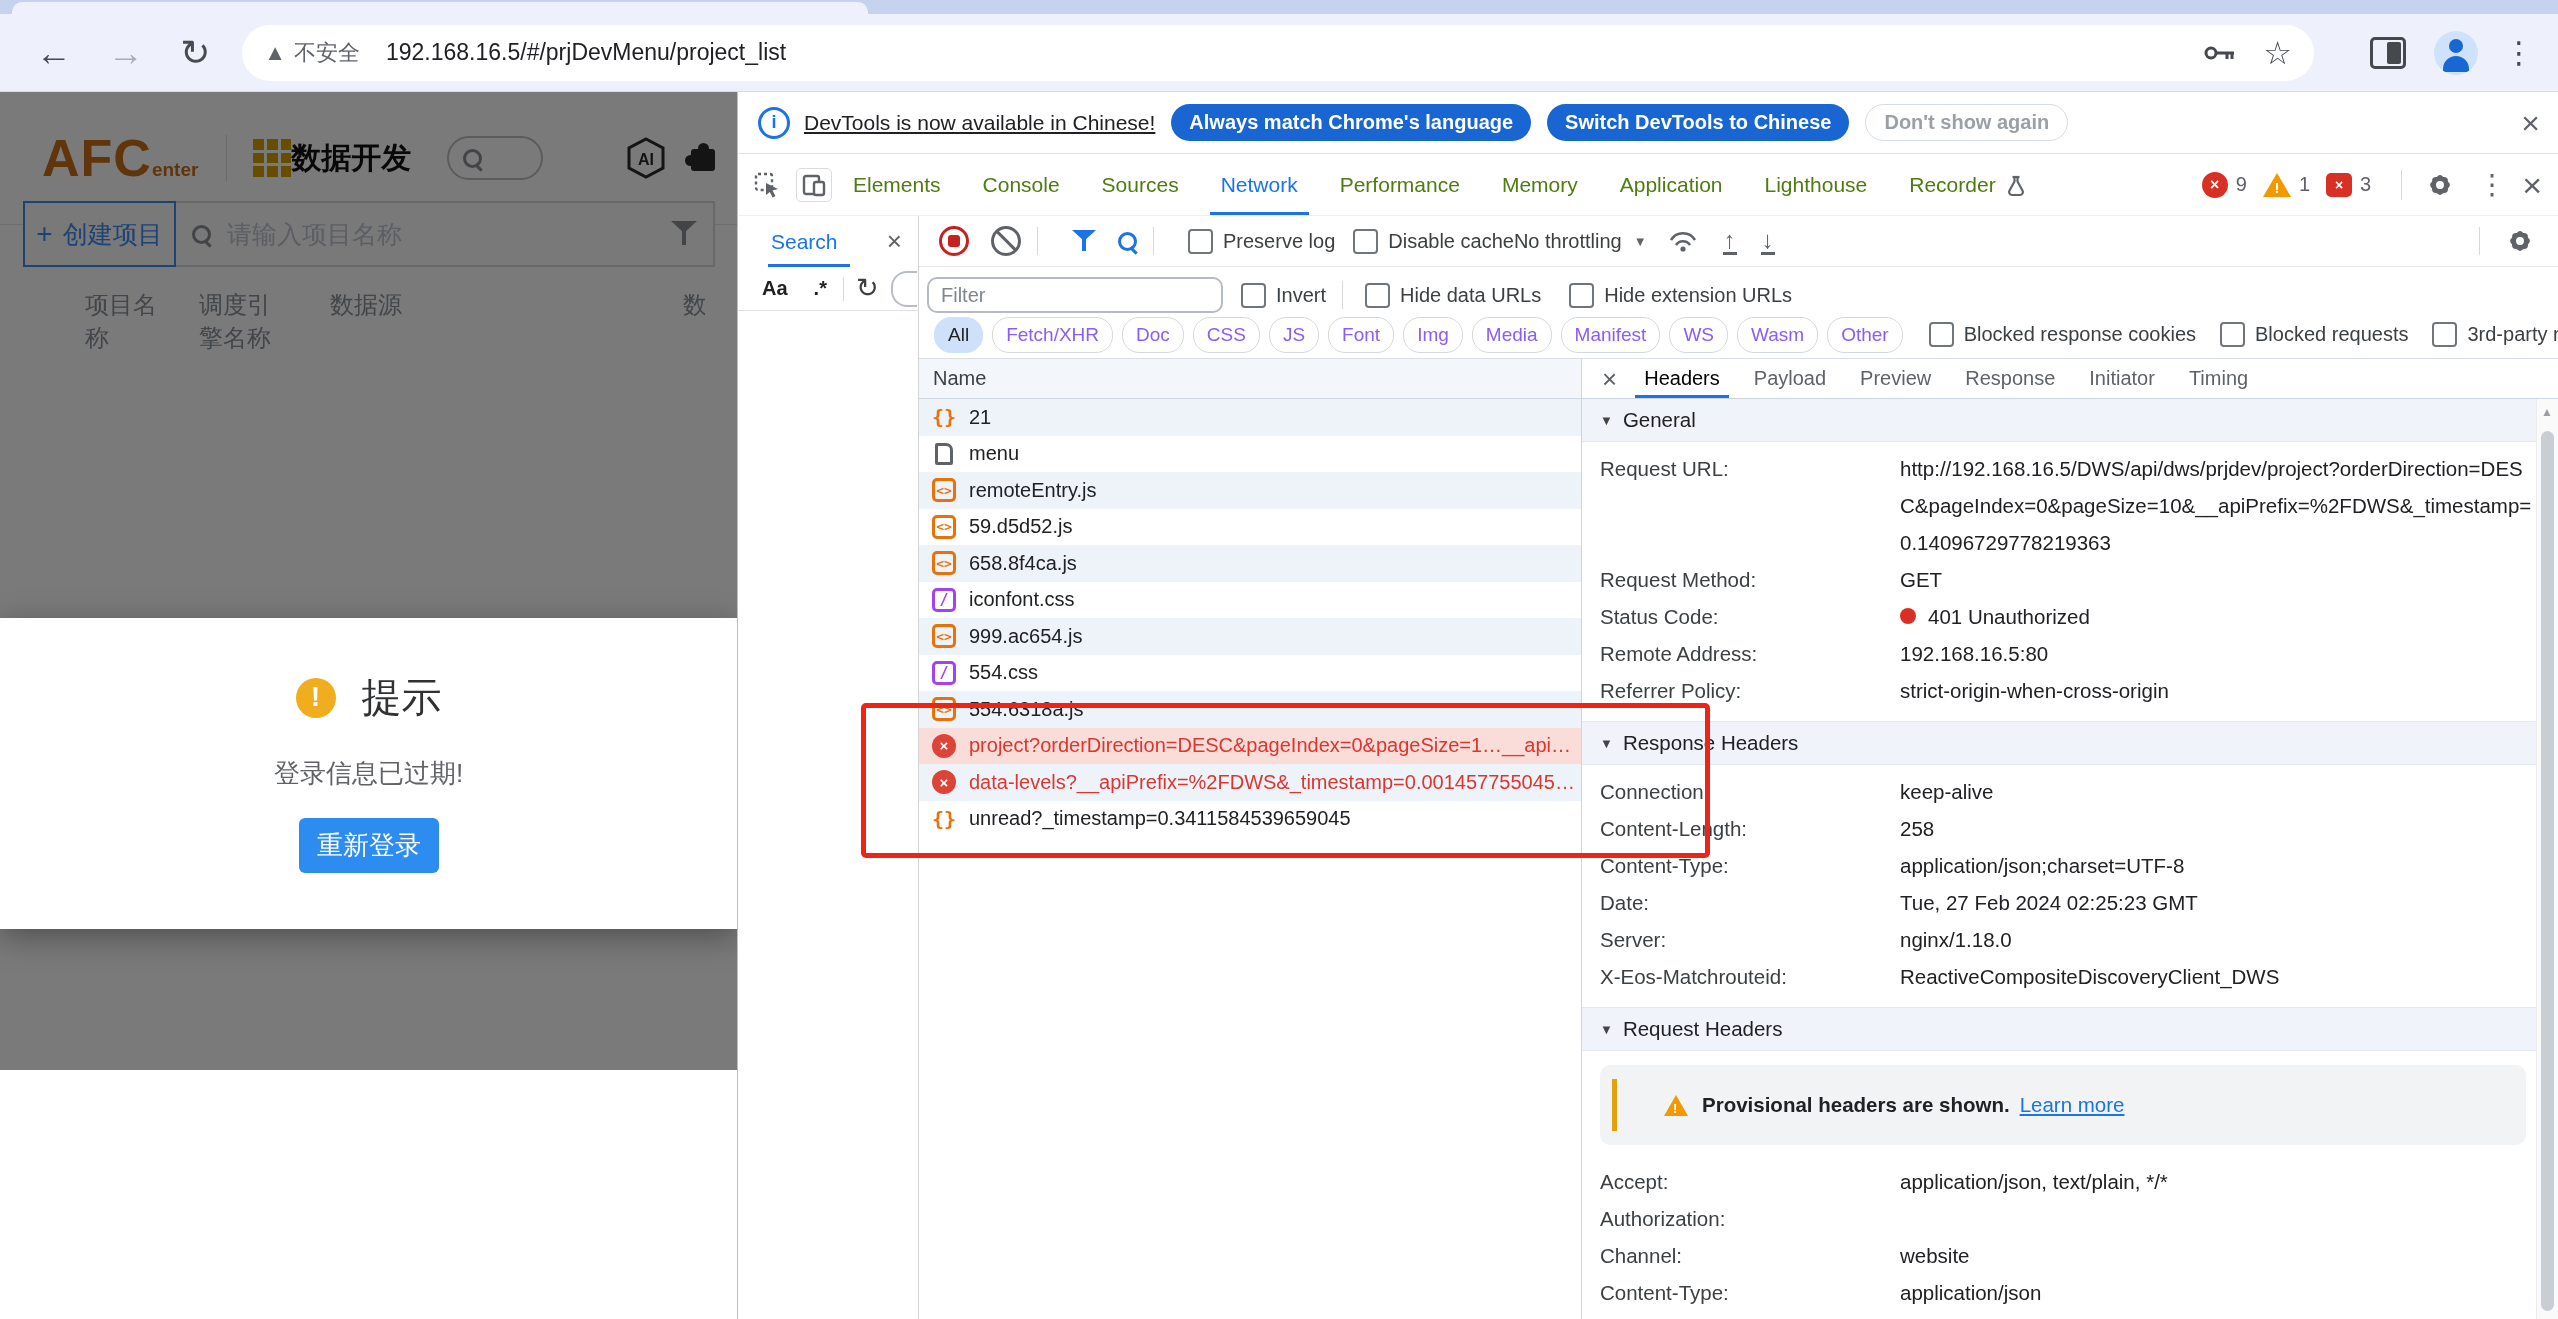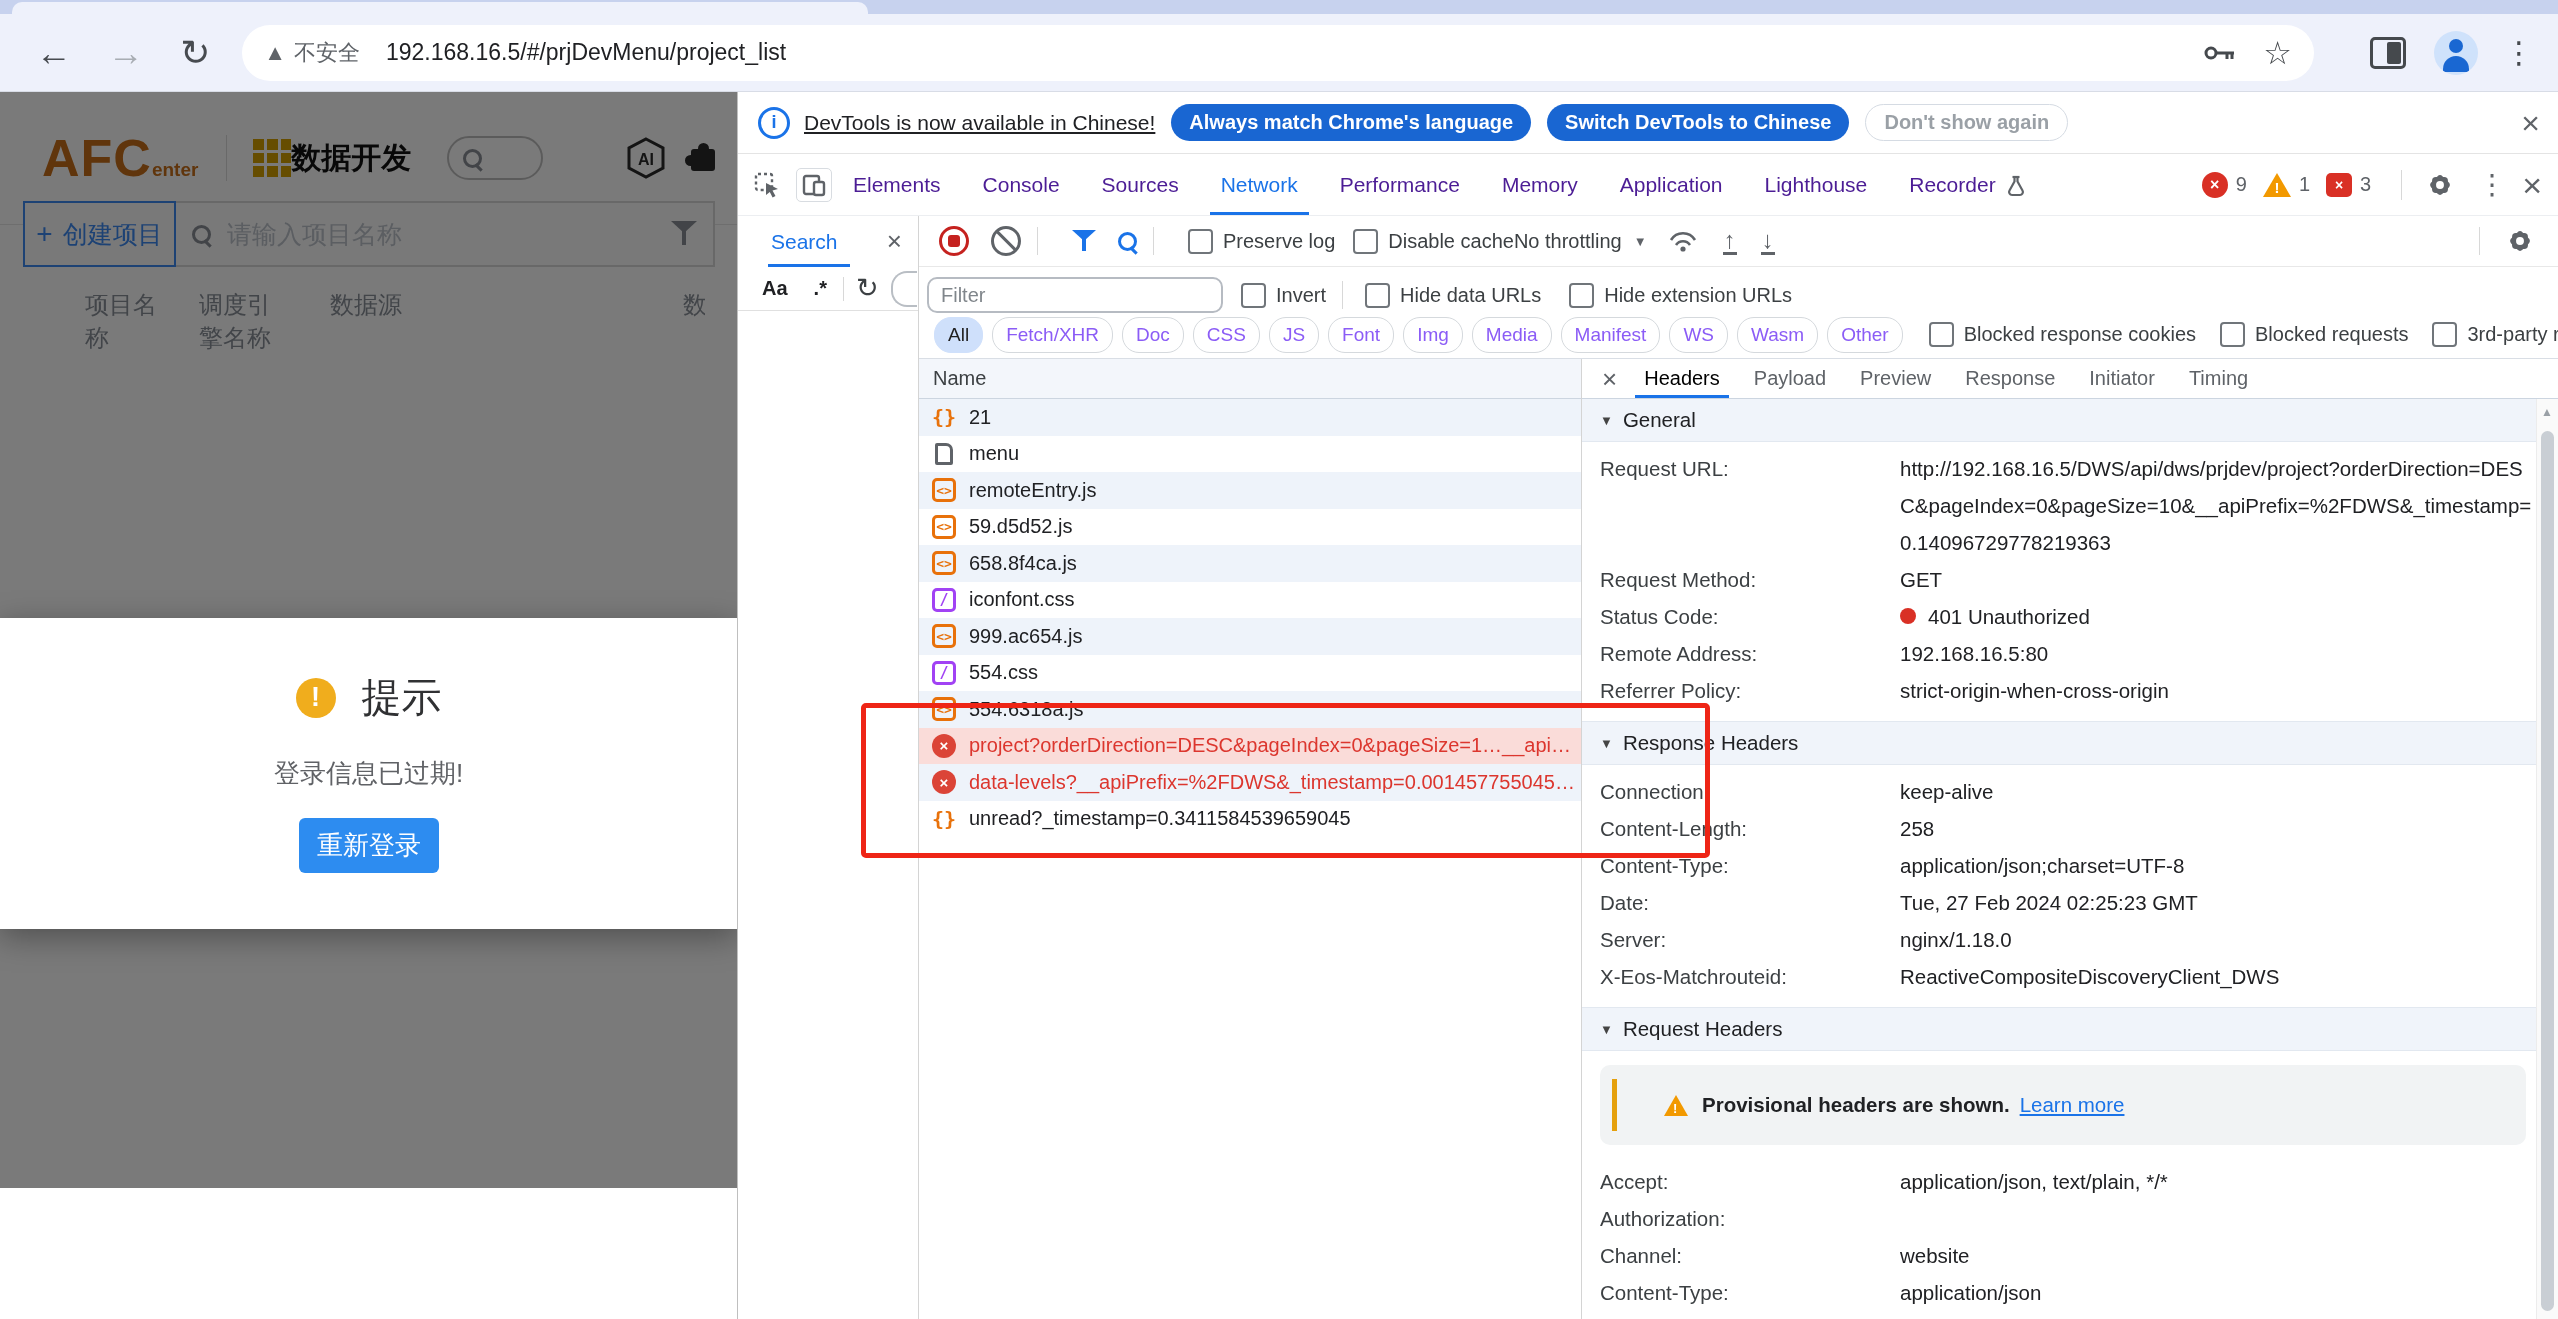--- a/index.html
+++ b/index.html
@@ -17,21 +17,21 @@
   #urltext{font-size:23px;color:#202124;margin-left:26px;flex:1;white-space:nowrap;overflow:hidden;}
   .obic{margin-left:26px;flex:none;}
   .star{font-size:32px;color:#45494d;line-height:1;}
   #sidepanel{width:30px;height:26px;border:3px solid #45494d;border-radius:5px;position:relative;margin-left:30px;}
   #sidepanel i{position:absolute;right:2px;top:2px;bottom:2px;width:14px;background:#45494d;border-radius:2px;}
   #avatar{width:44px;height:44px;border-radius:50%;background:#cfe2fb;position:relative;margin-left:28px;overflow:hidden;}
   #avatar .hd{position:absolute;left:15px;top:8px;width:14px;height:14px;border-radius:50%;background:#1967d2;}
   #avatar .bd{position:absolute;left:9px;top:25px;width:26px;height:16px;border-radius:13px 13px 0 0;background:#1967d2;}
   .dots3{font-size:30px;color:#45494d;margin:0 24px 0 26px;line-height:1;}
   
-  #app{position:absolute;left:0;top:92px;width:737px;height:1096px;background:#fff;overflow:hidden;}
+  #app{position:absolute;left:0;top:92px;width:737px;height:978px;background:#fff;overflow:hidden;}
   #appheader{position:absolute;left:0;top:0;width:737px;height:133px;display:flex;align-items:center;border-bottom:1px solid #e6e6e6;box-sizing:border-box;}
   #logo{margin-left:42px;white-space:nowrap;}
   #logo .lm{font-size:52px;font-weight:bold;color:#c9701a;letter-spacing:1px;}
   #logo .ls{font-size:19px;font-weight:bold;color:#c9701a;}
   .vdiv{width:1px;height:46px;background:#dcdcdc;margin:0 26px 0 28px;}
   #gridicon{width:38px;height:38px;display:grid;grid-template-columns:repeat(3,1fr);grid-template-rows:repeat(3,1fr);gap:3px;}
   #gridicon i{background:#d6a100;}
   #apptitle{font-size:30px;font-weight:bold;color:#111;}
   #appsearchpill{width:96px;height:44px;border:2px solid #bfbfbf;border-radius:23px;margin-left:36px;display:flex;align-items:center;padding-left:14px;box-sizing:border-box;}
   .mag{width:13px;height:13px;border:3px solid #8a8f96;border-radius:50%;position:relative;flex:none;}
@@ -67,21 +67,21 @@
   
   #infobar{position:absolute;left:0;top:0;right:0;height:62px;display:flex;align-items:center;border-bottom:1px solid #e4e4e4;padding-left:20px;box-sizing:border-box;background:#fff;}
   #infoi{width:26px;height:26px;border:3px solid #1a73e8;border-radius:50%;color:#1a73e8;font-size:18px;font-weight:bold;display:flex;align-items:center;justify-content:center;flex:none;font-style:normal;}
   #infomsg{margin-left:14px;font-size:21px;text-decoration:underline;}
   .ibtn{height:37px;border-radius:19px;background:#1966d2;color:#fff;border:none;font-size:20px;font-weight:bold;padding:0 18px;margin-left:16px;font-family:inherit;}
   .ibtn.ghost{background:#fff;color:#9aa0a6;border:1px solid #d5dbe3;font-weight:bold;}
   #infoclose{margin-left:auto;margin-right:18px;font-size:32px;color:#5f6368;line-height:1;}
   
   #dtabbar{position:absolute;left:0;top:62px;right:0;height:62px;display:flex;align-items:center;background:#fff;border-bottom:1px solid #eceef1;box-sizing:border-box;}
   .tool-ic{margin-left:16px;flex:none;display:flex;align-items:center;}
-  .dtab{position:relative;height:100%;display:flex;align-items:center;padding:0 21px;font-size:21px;color:#4c1d95;white-space:nowrap;}
+  .dtab{position:relative;height:100%;display:flex;align-items:center;padding:0 21px;font-size:21px;color:#4d7c0f;white-space:nowrap;}
   .dtab.active{color:#1a73e8;}
   .dtab.active::after{content:"";position:absolute;left:10px;right:10px;bottom:0;height:3px;background:#1a73e8;}
   #dtright{margin-left:auto;display:flex;align-items:center;padding-right:16px;}
   .badge-n{font-size:20px;color:#5f6368;margin:0 16px 0 8px;}
   .errc{width:26px;height:26px;border-radius:50%;background:#d93025;color:#fff;font-size:16px;font-weight:bold;display:flex;align-items:center;justify-content:center;}
   .wtri{width:0;height:0;border-left:14px solid transparent;border-right:14px solid transparent;border-bottom:24px solid #f29900;position:relative;}
   .wtri i{position:absolute;left:-4px;top:6px;width:8px;text-align:center;color:#fff;font-size:15px;font-weight:bold;font-style:normal;}
   .issuec{width:26px;height:24px;border-radius:5px;background:#d93025;color:#fff;font-size:14px;font-weight:bold;display:flex;align-items:center;justify-content:center;}
   .tsep{width:1px;height:30px;background:#d8d8d8;margin:0 14px;}
   .gearwrap{margin:0 10px;display:flex;}

